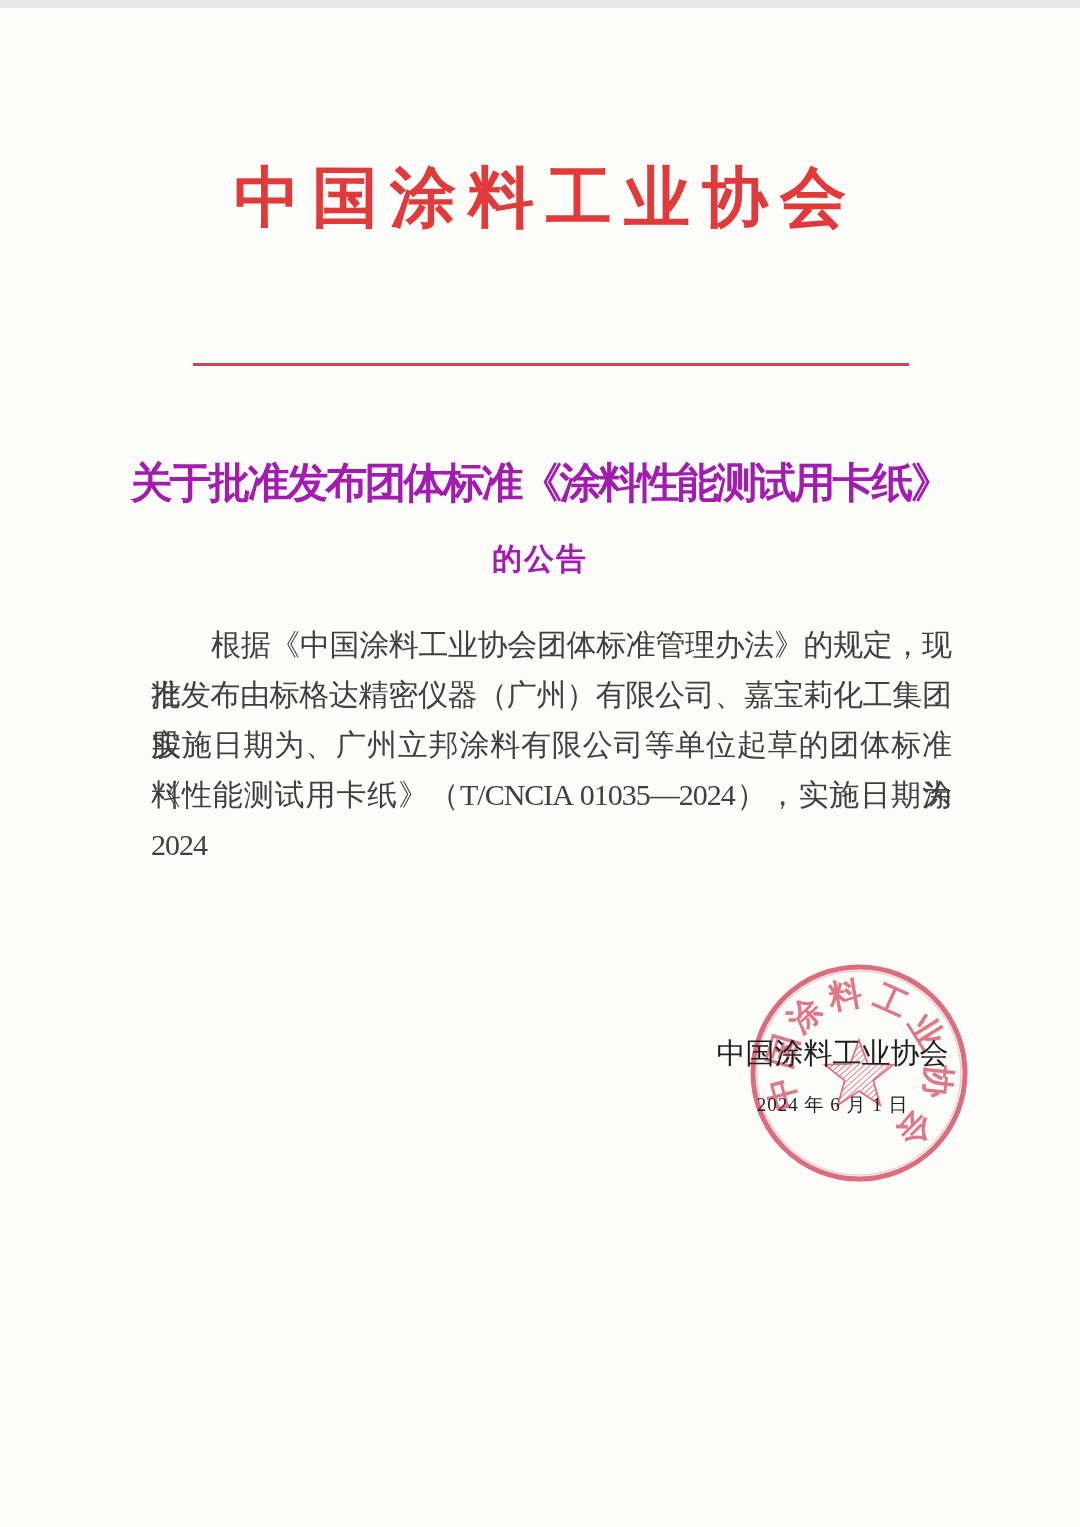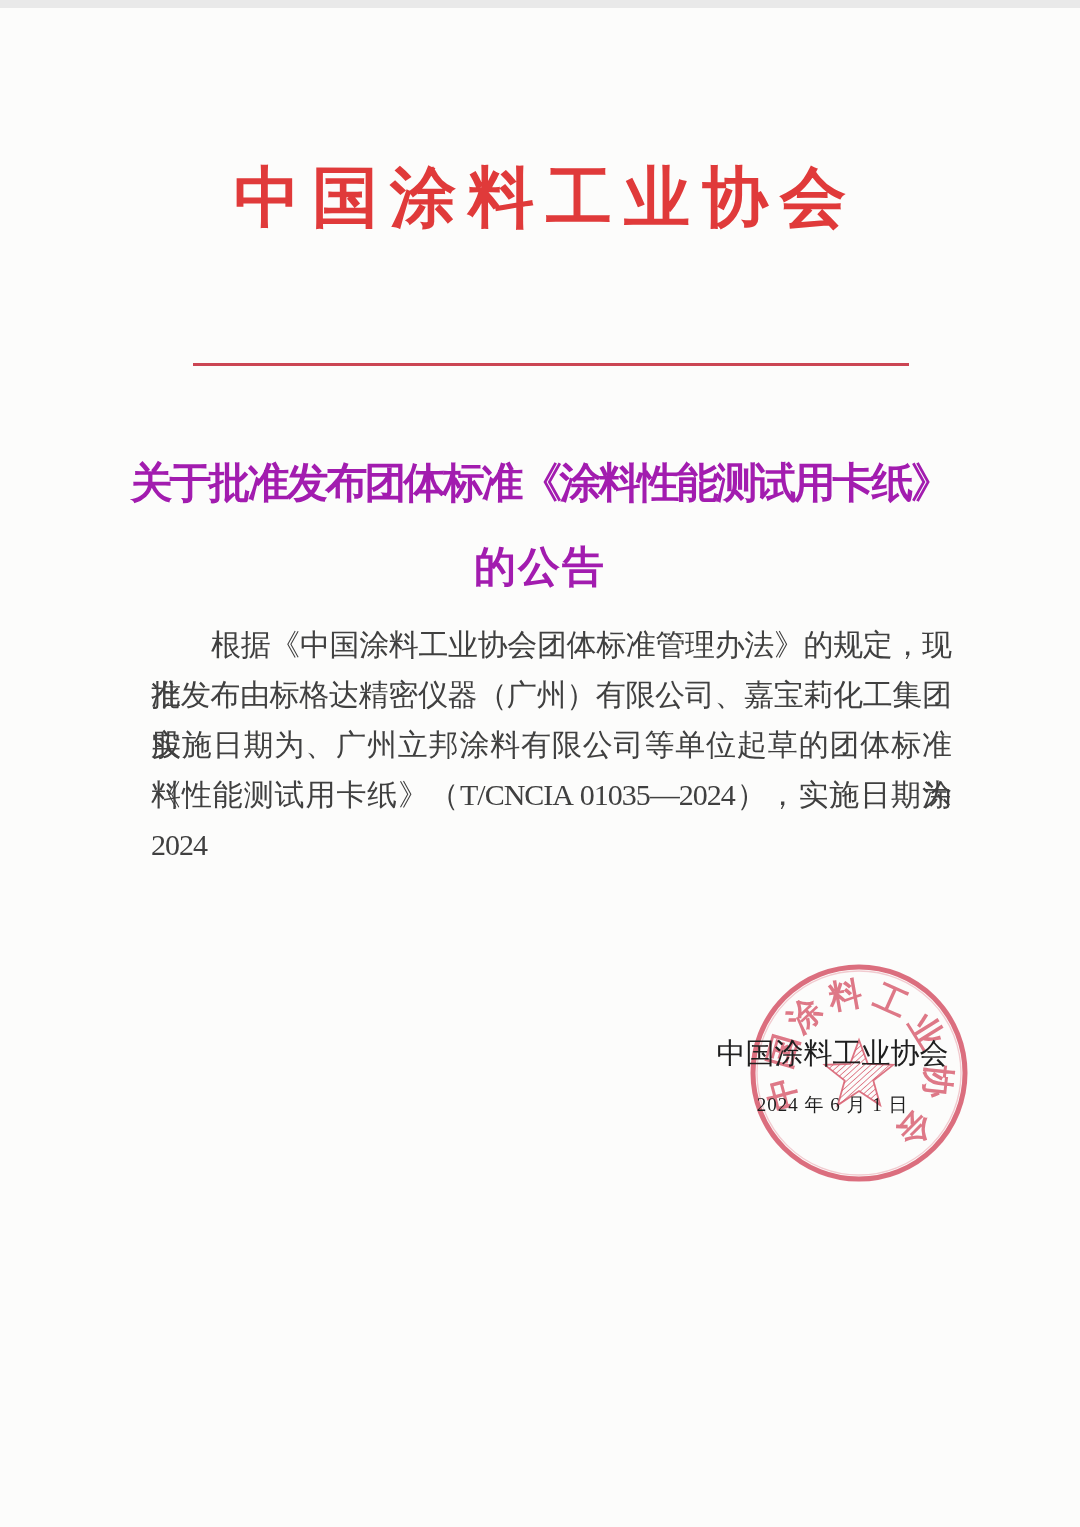--- a/index.html
+++ b/index.html
@@ -48,21 +48,21 @@
     color: #a21caf;
     white-space: nowrap;
   }
   .doc-title.line1 {
     top: 447px;
     font-size: 42px;
     letter-spacing: -3px;
   }
   .doc-title.line2 {
     top: 531px;
-    font-size: 42px;
+    font-size: 30px;
     letter-spacing: 2px;
   }
   .body-text {
     position: absolute;
     top: 612px;
     left: 151px;
     width: 800px;
     font-size: 30px;
     letter-spacing: -1px;
     color: #404040;

